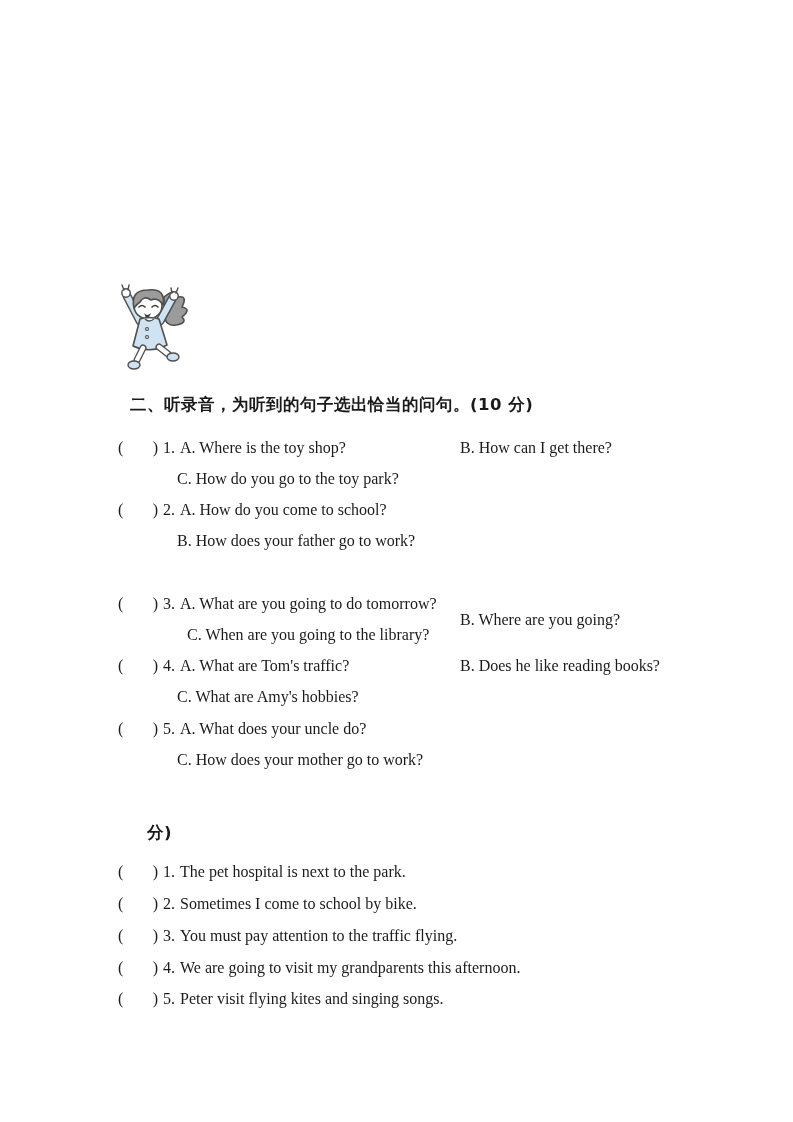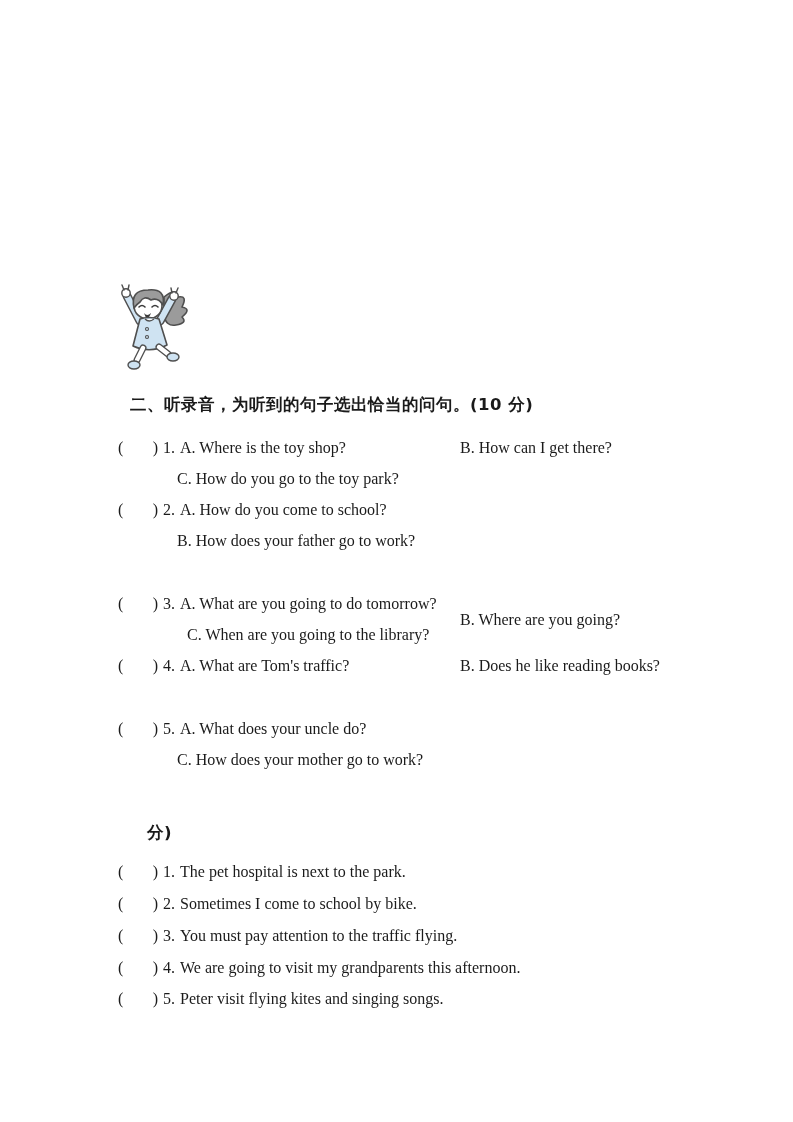--- a/index.html
+++ b/index.html
@@ -124,20 +124,21 @@
   <div class="line" style="left:460px; top:593px;margin-top:16px;">B. Where are you going?</div>
   <div class="line" style="left:163px; top:624px;margin-left:24px;">C. When are you going to the library?</div>
 
   <div class="line" style="left:118px; top:655px;">
     <span class="paren-group">
         <span>(</span>
         <span>)</span>
       </span><span class="qnum">4.</span><span>A. What are Tom's traffic?</span>
   </div>
   <div class="line" style="left:460px; top:655px;">B. Does he like reading books?</div>
+  <div class="line" style="left:177px; top:686px;">C. What are Amy's hobbies?</div>
 
   <div class="line" style="left:118px; top:718px;">
     <span class="paren-group">
         <span>(</span>
         <span>)</span>
       </span><span class="qnum">5.</span><span>A. What does your uncle do?</span>
   </div>
   <div class="line" style="left:177px; top:749px;">C. How does your mother go to work?</div>
 
   <div class="cn-heading" style="left:147px; top:822px;">分)</div>

